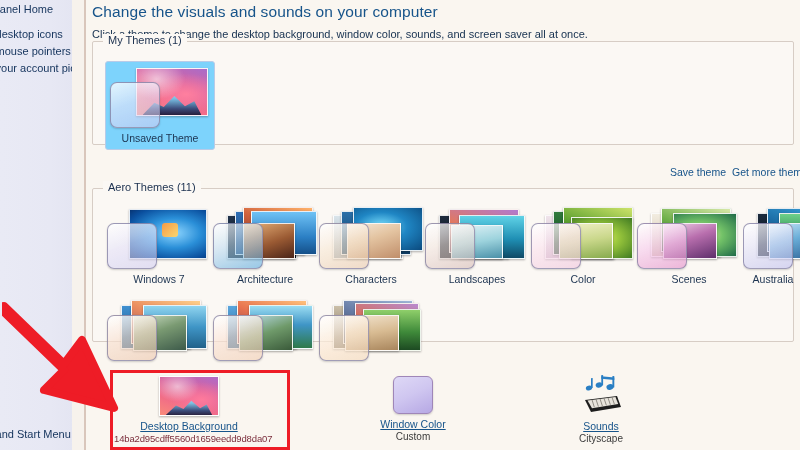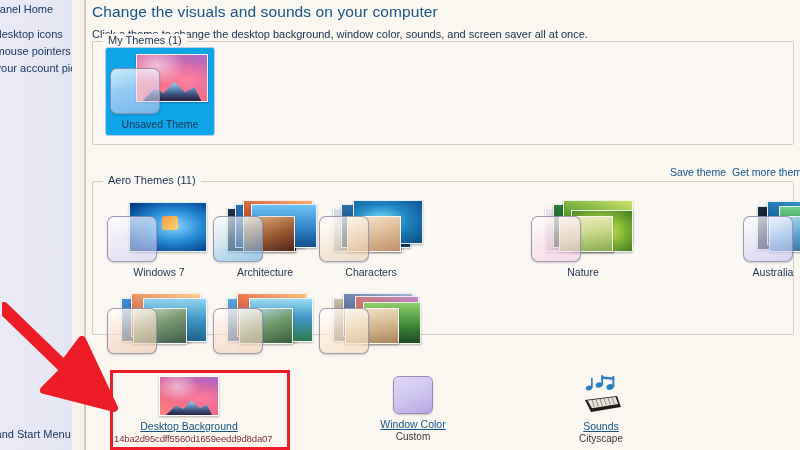--- a/index.html
+++ b/index.html
@@ -92,21 +92,21 @@
   .group > .legend {
     position: absolute;
     top: -8px; left: 10px;
     background: #fbf8f4;
     padding: 0 5px;
     font-size: 11px;
     color: #1a2f4e;
     white-space: nowrap;
   }
   #group-mythemes { top: 41px; height: 104px; }
-  #group-aero     { top: 181px; height: 154px; }
+  #group-aero     { top: 188px; height: 154px; }
 
   
   .theme-tile {
     position: absolute;
     width: 104px;
     cursor: pointer;
     text-align: center;
   }
   .theme-tile .thumbstack {
     position: relative;
@@ -114,23 +114,23 @@
     margin: 0 auto;
   }
   .theme-tile .tlabel {
     font-size: 10.5px;
     color: #1c3350;
     margin-top: 2px;
     white-space: nowrap;
   }
   
   #tile-unsaved {
-    left: 12px; top: 5px;
+    left: 12px; top: 19px;
     width: 108px;
-    background: #0ea5e9;
+    background: #7dd3fc;
     border: 1px solid #b8cbe8;
     border-radius: 3px;
     padding: 4px 0 5px 0;
     width: 110px;
   }
   #tile-unsaved .thumbstack { width: 100px; height: 64px; }
 
   
   .glasswin {
     position: absolute;
@@ -318,34 +318,56 @@
           <div class="wp" style="left:14px; top:10px; width:70px; height:44px; background:linear-gradient(180deg,#d9e4ea,#9aa8b2);"></div>
           <div class="wp" style="left:22px; top:6px;  width:70px; height:44px; background:linear-gradient(180deg,#2a6fa8,#0d3c63);"></div>
           <div class="wp" style="left:34px; top:2px;  width:70px; height:44px; background:radial-gradient(ellipse at 40% 45%, #7fe3ff 0%, #1f86c4 45%, #0b4a7e 100%);"></div>
           <div class="wp" style="left:28px; top:18px; width:54px; height:36px; background:linear-gradient(160deg,#f6e9d9 0%,#e3c3a0 45%,#c08e6a 100%);"></div>
           <div class="glasswin" style="left:0px; bottom:2px; width:50px; height:46px;
                background:linear-gradient(160deg, rgba(255,255,255,.78) 0%, rgba(247,232,214,.65) 45%, rgba(230,200,170,.6) 100%);"></div>
         </div>
         <div class="tlabel">Characters</div>
       </div>
 
+      <div class="theme-tile" style="left:332px; top:16px;">
+        <div class="thumbstack">
+          <div class="wp" style="left:14px; top:10px; width:70px; height:44px; background:linear-gradient(180deg,#1e2b3d,#0a1018);"></div>
+          <div class="wp" style="left:24px; top:4px;  width:70px; height:44px; background:linear-gradient(200deg,#b07ad0 0%,#e2785f 55%,#6b3350 100%);"></div>
+          <div class="wp" style="left:34px; top:10px; width:66px; height:44px; background:linear-gradient(180deg,#5fd2e6 0%,#1f8fb4 55%,#0e4a66 100%);"></div>
+          <div class="wp" style="left:26px; top:20px; width:52px; height:34px; background:linear-gradient(170deg,#dff1f6 0%,#9dd3dd 50%,#4a90a8 100%);"></div>
+          <div class="glasswin" style="left:0px; bottom:2px; width:50px; height:46px;
+               background:linear-gradient(160deg, rgba(255,255,255,.8) 0%, rgba(240,228,222,.62) 45%, rgba(212,186,180,.6) 100%);"></div>
+        </div>
+        <div class="tlabel">Landscapes</div>
+      </div>
 
       <div class="theme-tile" style="left:438px; top:16px;">
         <div class="thumbstack">
           <div class="wp" style="left:14px; top:10px; width:70px; height:44px; background:linear-gradient(180deg,#efe3ea,#c9b5c4);"></div>
           <div class="wp" style="left:22px; top:6px;  width:70px; height:44px; background:linear-gradient(180deg,#2f7a3c,#12401d);"></div>
           <div class="wp" style="left:32px; top:2px;  width:70px; height:44px; background:linear-gradient(200deg,#cde36a 0%,#5da02f 55%,#25551a 100%);"></div>
           <div class="wp" style="left:40px; top:12px; width:62px; height:42px; background:radial-gradient(ellipse at 45% 50%, #f4ef7a 0%, #9cc93d 40%, #3f7a22 100%);"></div>
           <div class="wp" style="left:28px; top:18px; width:54px; height:36px; background:linear-gradient(170deg,#f2f0c8 0%,#c9d78a 50%,#87ab4d 100%);"></div>
           <div class="glasswin" style="left:0px; bottom:2px; width:50px; height:46px;
                background:linear-gradient(160deg, rgba(255,255,255,.82) 0%, rgba(250,226,238,.66) 45%, rgba(238,196,220,.62) 100%);"></div>
         </div>
-        <div class="tlabel">Nature</div>
-      </div>
-
+        <div class="tlabel">Color</div>
+      </div>
+
+      <div class="theme-tile" style="left:544px; top:16px;">
+        <div class="thumbstack">
+          <div class="wp" style="left:14px; top:8px;  width:70px; height:44px; background:linear-gradient(180deg,#f2ece0,#cdbfa8);"></div>
+          <div class="wp" style="left:24px; top:3px;  width:70px; height:44px; background:linear-gradient(200deg,#d8e8a8 0%,#6fb04a 50%,#2a6030 100%);"></div>
+          <div class="wp" style="left:36px; top:8px;  width:64px; height:44px; background:radial-gradient(ellipse at 40% 50%, #fff0b0 0%, #73c268 45%, #1f6b48 100%);"></div>
+          <div class="wp" style="left:26px; top:18px; width:54px; height:36px; background:linear-gradient(160deg,#f0d6ea 0%,#b96fae 45%,#5e2e6b 100%);"></div>
+          <div class="glasswin" style="left:0px; bottom:2px; width:50px; height:46px;
+               background:linear-gradient(160deg, rgba(255,255,255,.78) 0%, rgba(246,206,236,.68) 45%, rgba(226,140,200,.62) 100%);"></div>
+        </div>
+        <div class="tlabel">Scenes</div>
+      </div>
 
       <div class="theme-tile" style="left:650px; top:16px; width:60px; overflow:hidden;">
         <div class="thumbstack" style="width:60px;">
           <div class="wp" style="left:14px; top:8px;  width:70px; height:44px; background:linear-gradient(180deg,#1b2a3c,#081018);"></div>
           <div class="wp" style="left:24px; top:3px;  width:70px; height:44px; background:linear-gradient(200deg,#3fa9e0 0%,#1d6fa8 50%,#0b3a63 100%);"></div>
           <div class="wp" style="left:36px; top:8px;  width:64px; height:44px; background:linear-gradient(180deg,#6ed08a 0%,#2a8a4a 55%,#0f4a2c 100%);"></div>
           <div class="wp" style="left:26px; top:18px; width:54px; height:36px; background:linear-gradient(160deg,#cfe9f7 0%,#6aaed8 45%,#2a5f92 100%);"></div>
           <div class="glasswin" style="left:0px; bottom:2px; width:50px; height:46px;
                background:linear-gradient(160deg, rgba(255,255,255,.8) 0%, rgba(226,226,248,.66) 45%, rgba(190,190,238,.62) 100%);"></div>
         </div>

